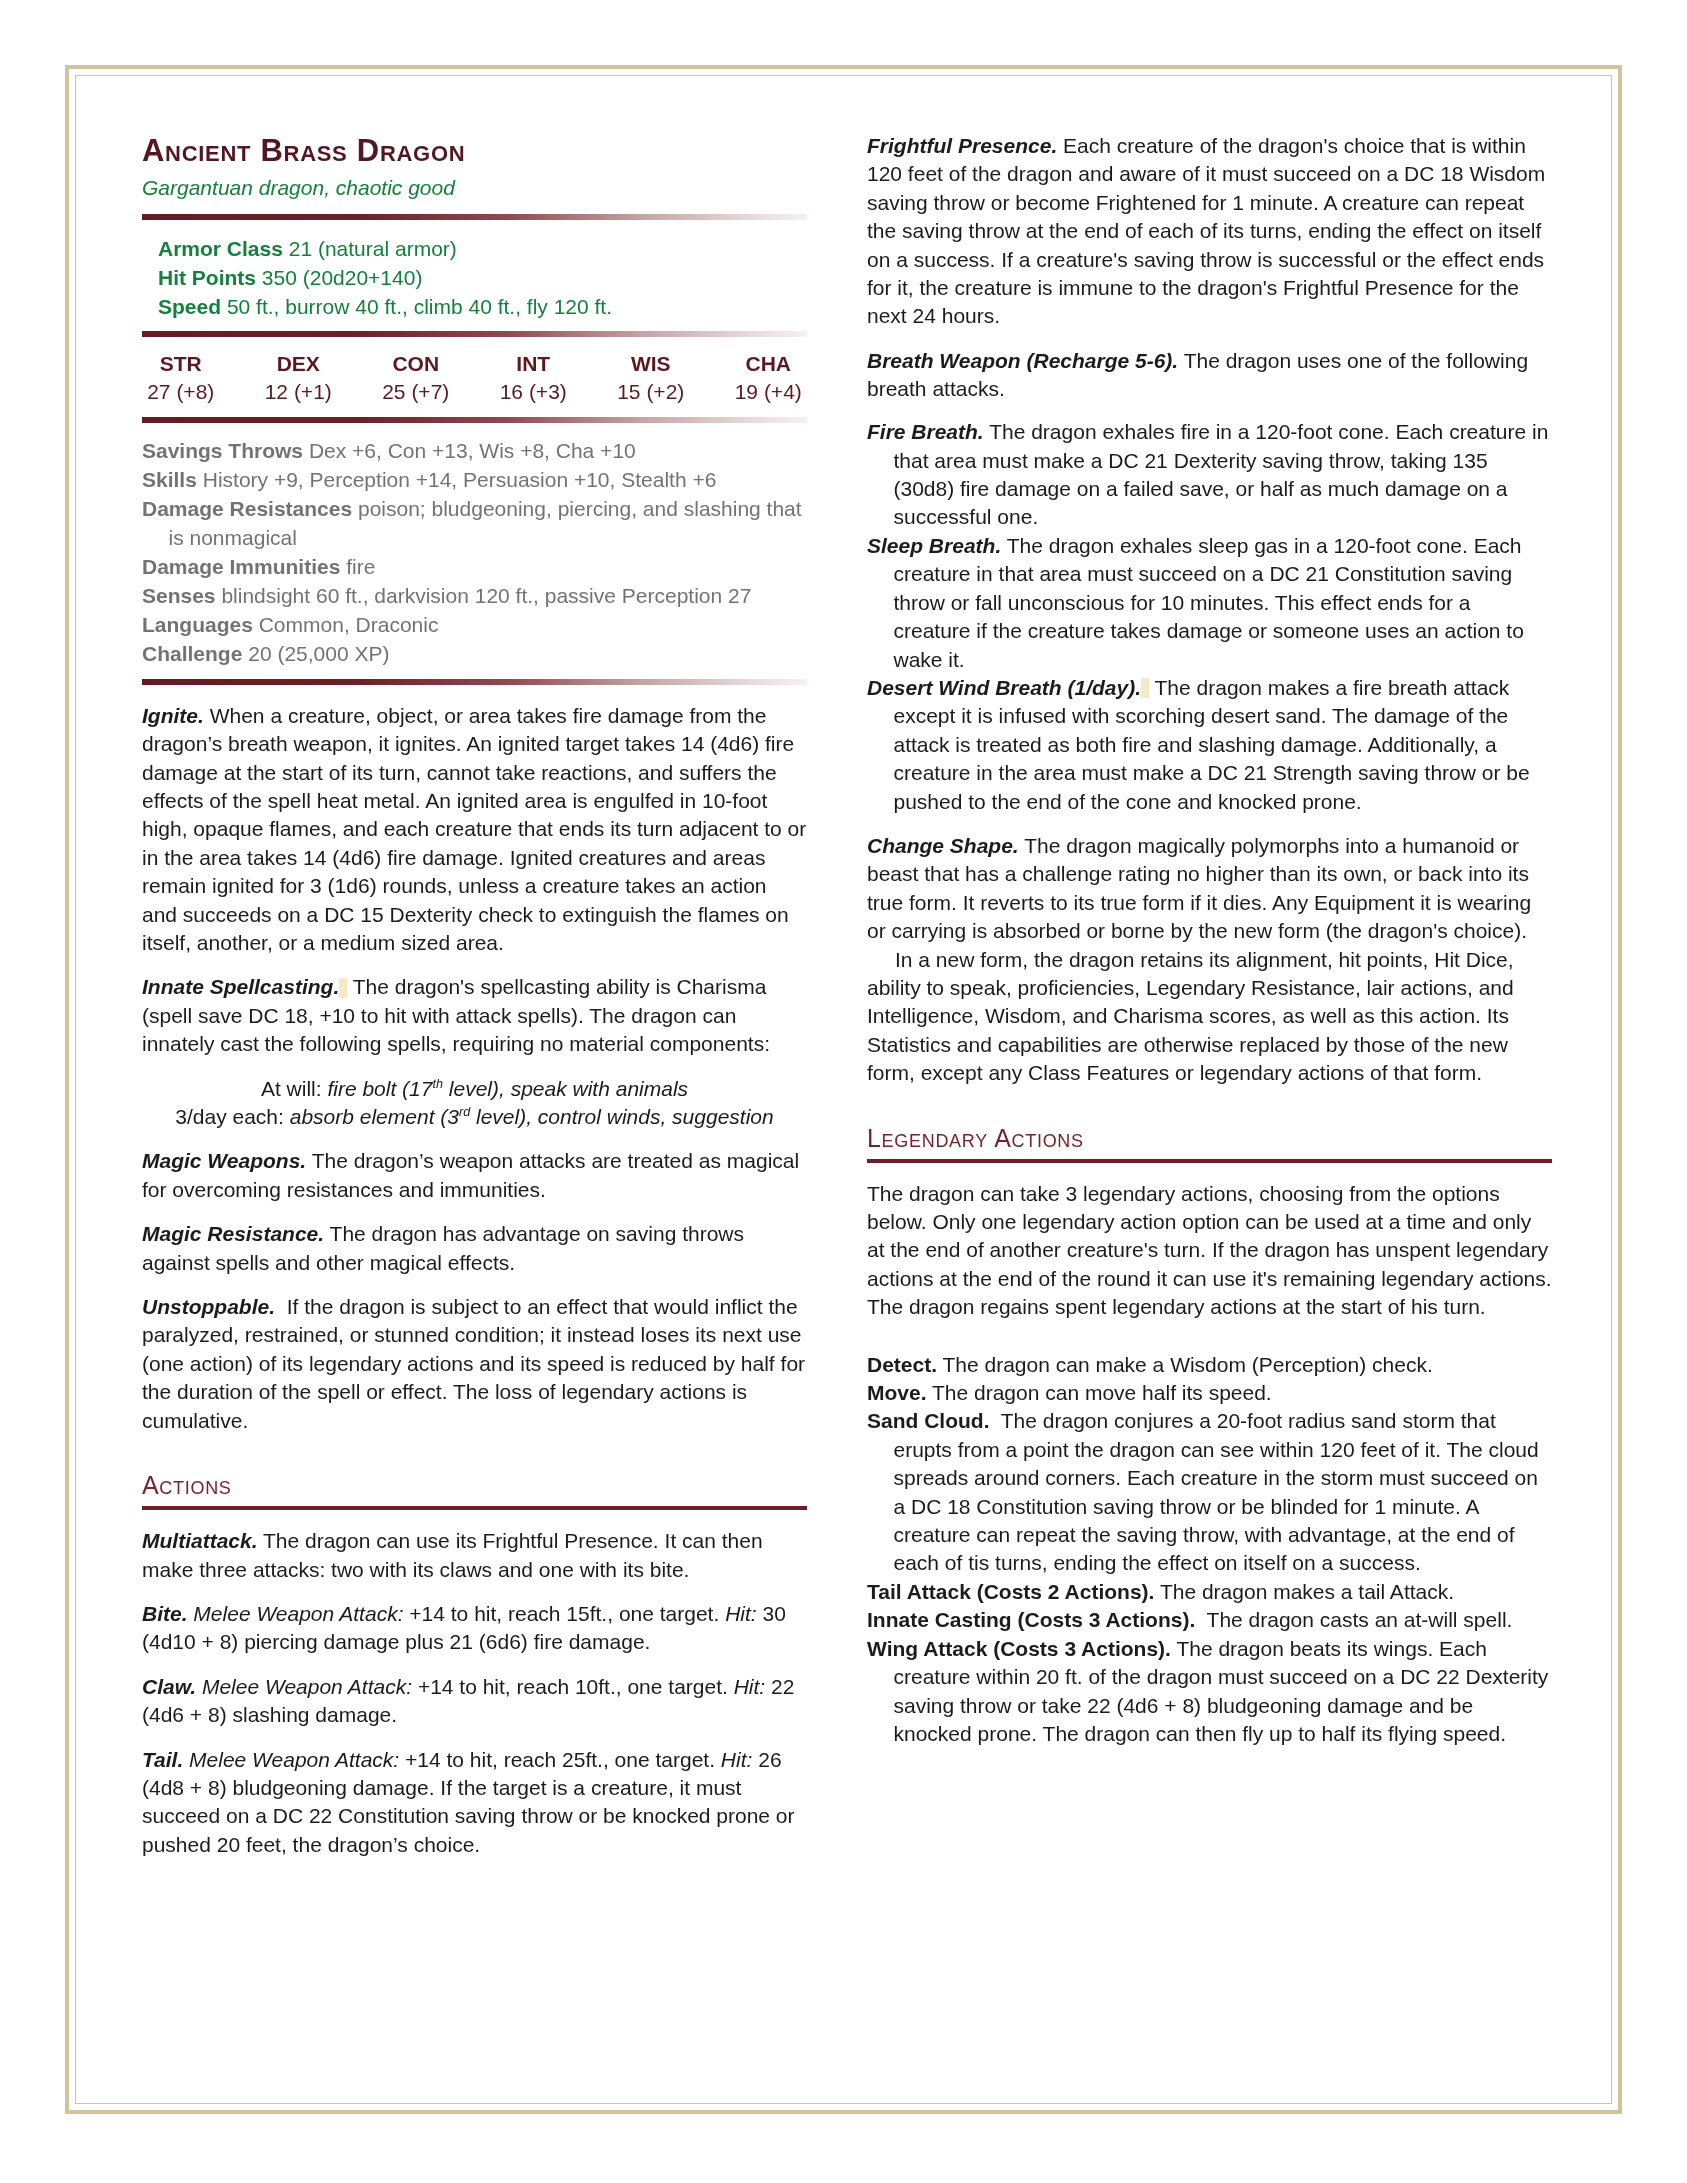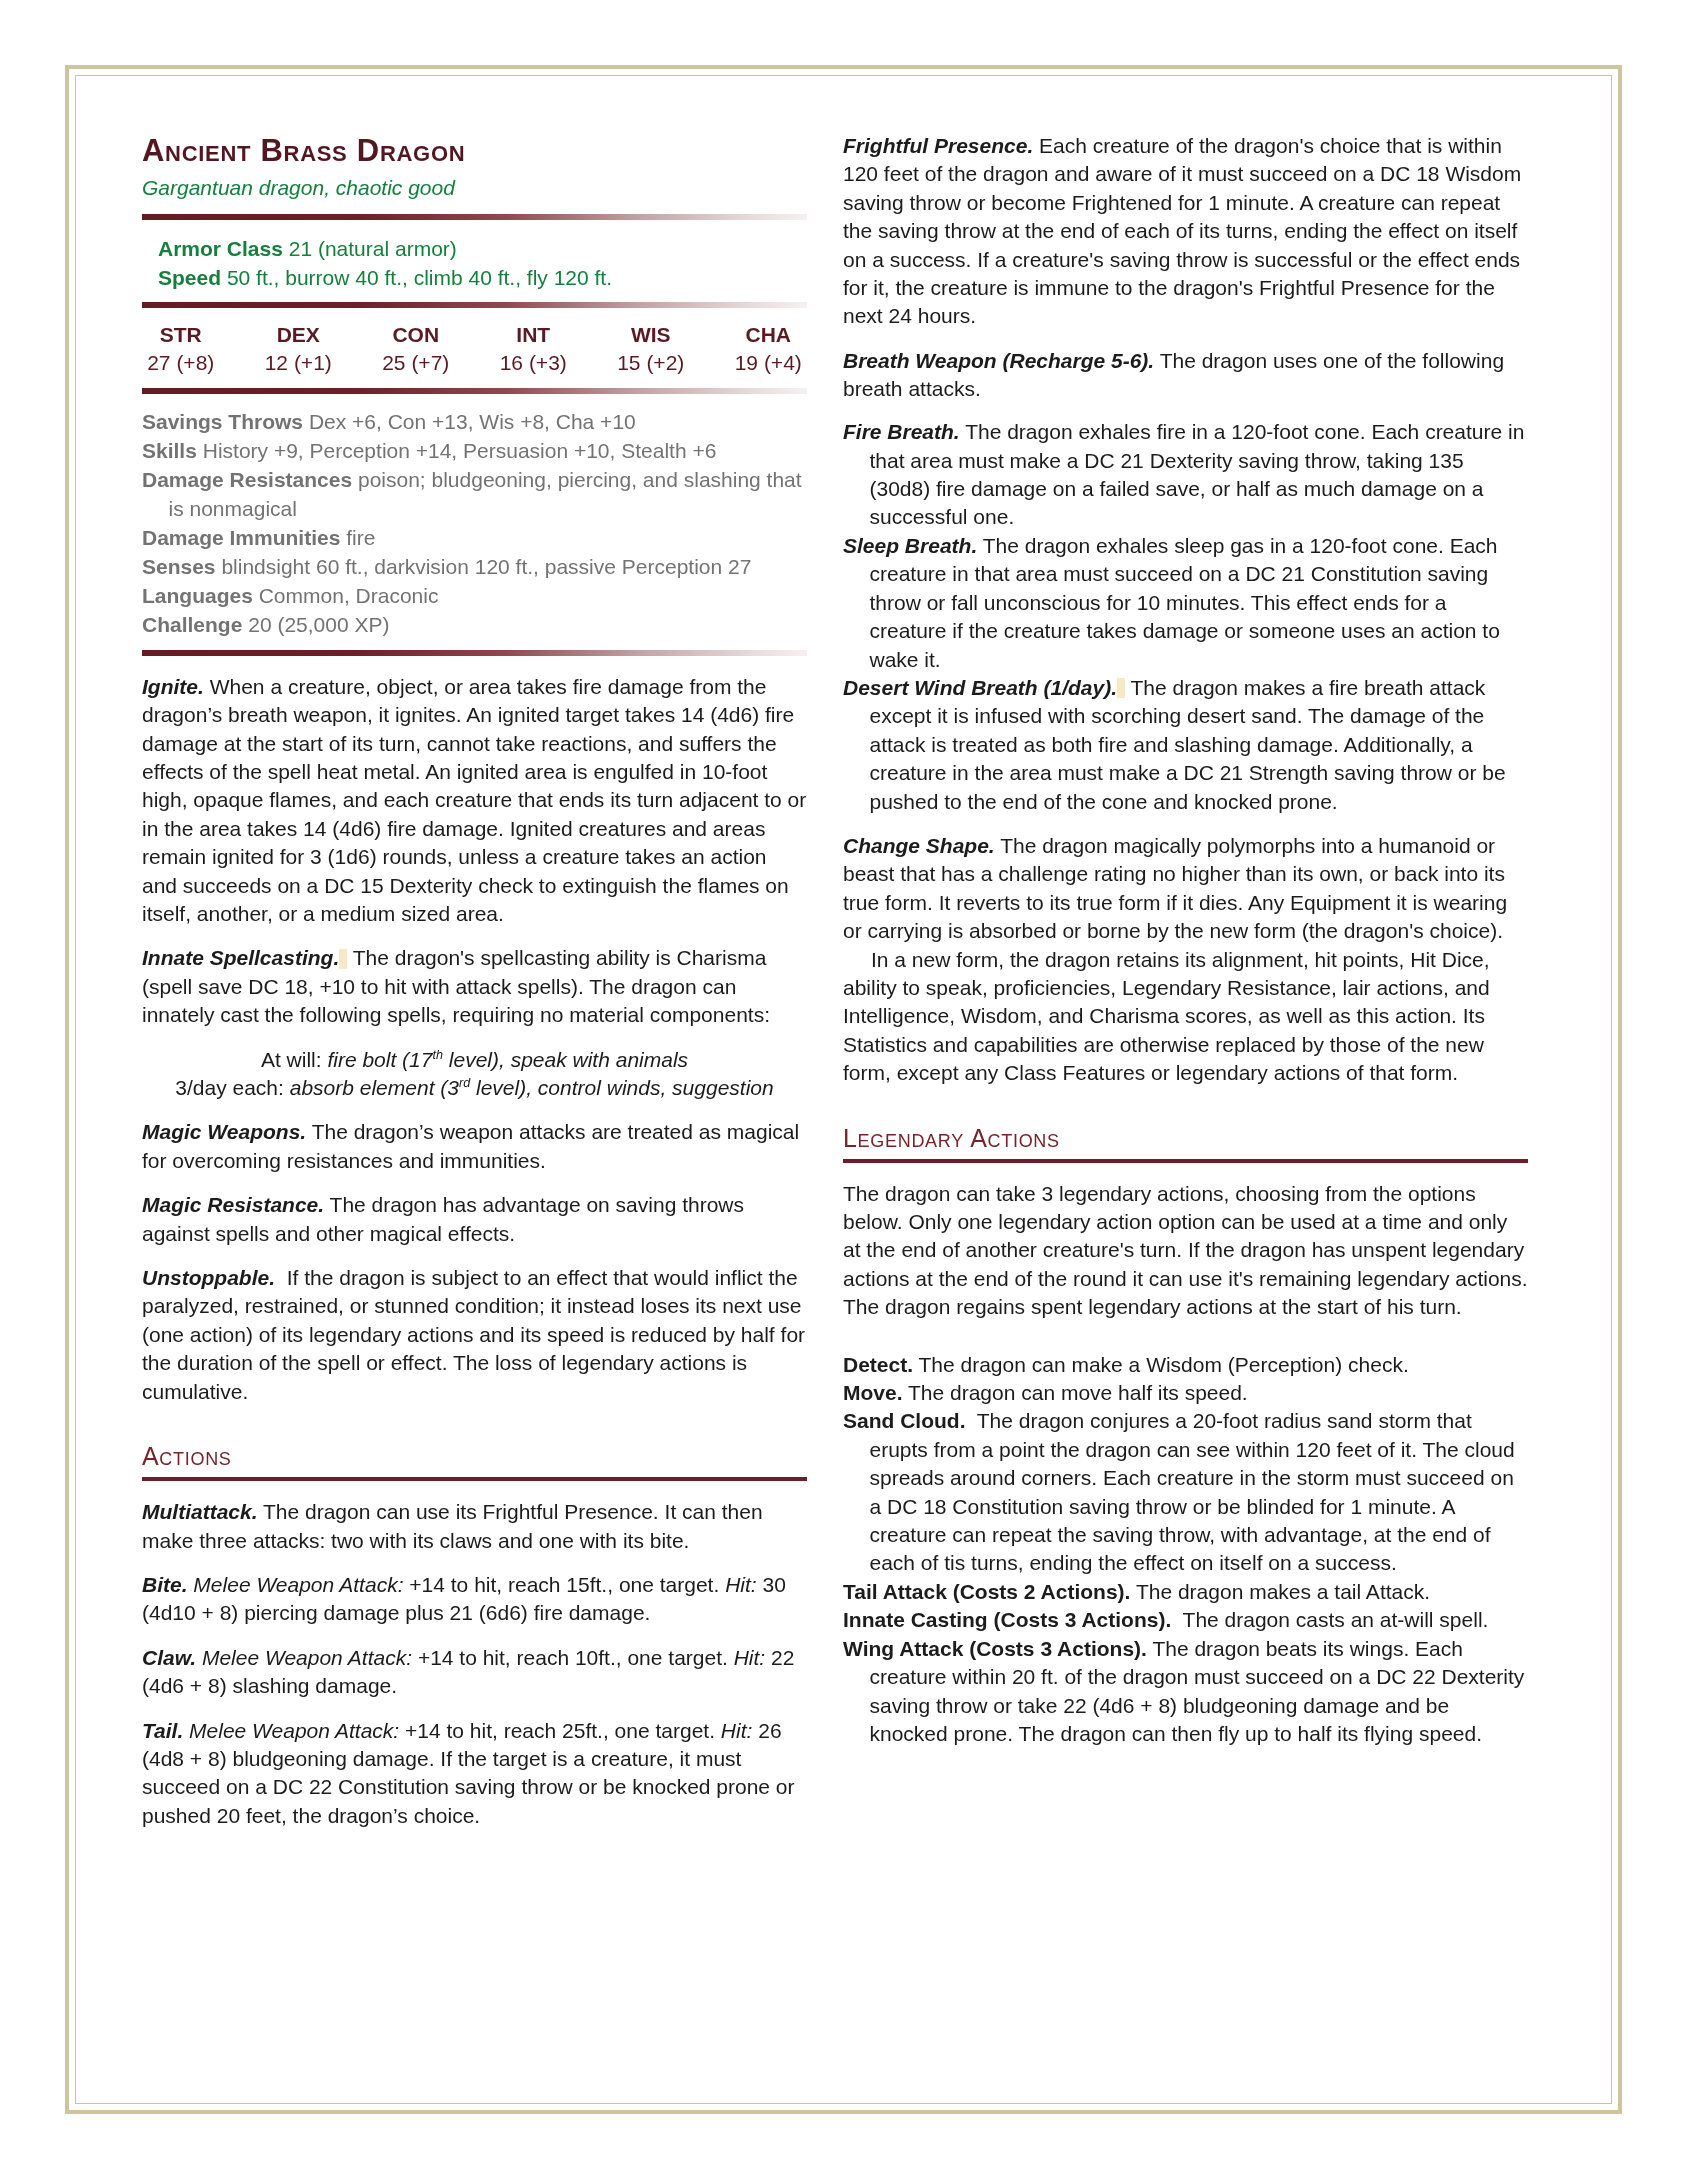--- a/index.html
+++ b/index.html
@@ -14,21 +14,21 @@
   .frame-outer{
     position:absolute;left:65px;top:65px;right:65px;bottom:69px;
     border:4.6px solid #cfc49c;
   }
   .frame-inner{
     position:absolute;left:75px;top:75px;right:75px;bottom:79px;
     border:1.3px solid #cfc49c;
   }
   .col{position:absolute;top:132px;font-size:21px;line-height:28.4px;text-align:left;}
   .col-left{left:142px;width:665px;}
-  .col-right{left:843px;width:685px;}
+  .col-right{left:867px;width:685px;}
 
   .title{
     font-size:31px;line-height:38px;font-weight:bold;
     font-variant:small-caps;letter-spacing:0.7px;
     color:#521721;margin:0 0 4px 0;
   }
   .subtitle{font-style:italic;color:#15803d;margin:0 0 12px 0;}
 
   .taper-rule{
     height:6px;margin:10.6px 0 13.2px 0;
@@ -81,20 +81,21 @@
   <div class="frame-outer"></div>
   <div class="frame-inner"></div>
 
   <div class="col col-left">
     <h1 class="title">Ancient Brass Dragon</h1>
     <div class="subtitle">Gargantuan dragon, chaotic good</div>
 
     <div class="taper-rule"></div>
 
     <div class="statline"><span class="lbl">Armor Class</span> <span>21 (natural armor)</span></div>
+    <div class="statline"><span class="lbl">Hit Points</span> <span>350 (20d20+140)</span></div>
     <div class="statline"><span class="lbl">Speed</span> <span>50 ft., burrow 40 ft., climb 40 ft., fly 120 ft.</span></div>
 
     <div class="taper-rule"></div>
 
     <div class="abilities">
       <div class="cell">
           <div class="ab-name">STR</div>
           <div class="ab-val">27 (+8)</div>
         </div>
       <div class="cell">

